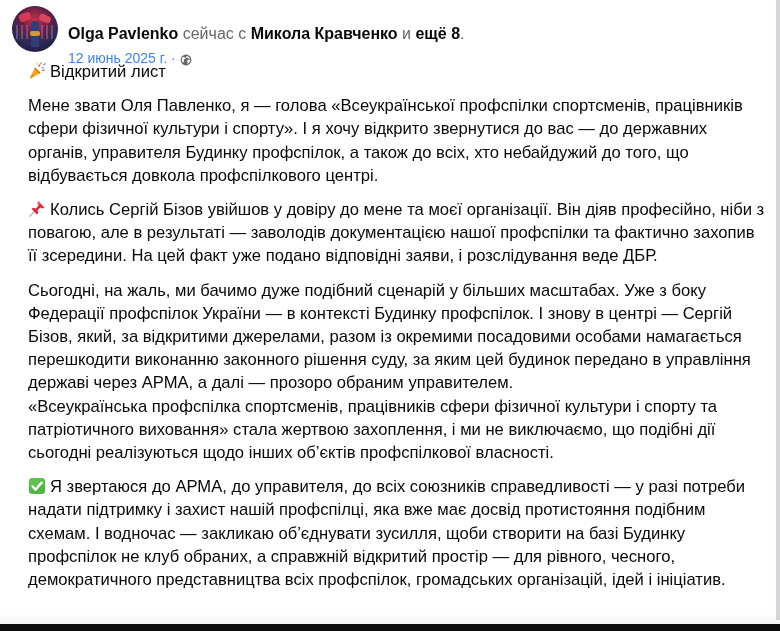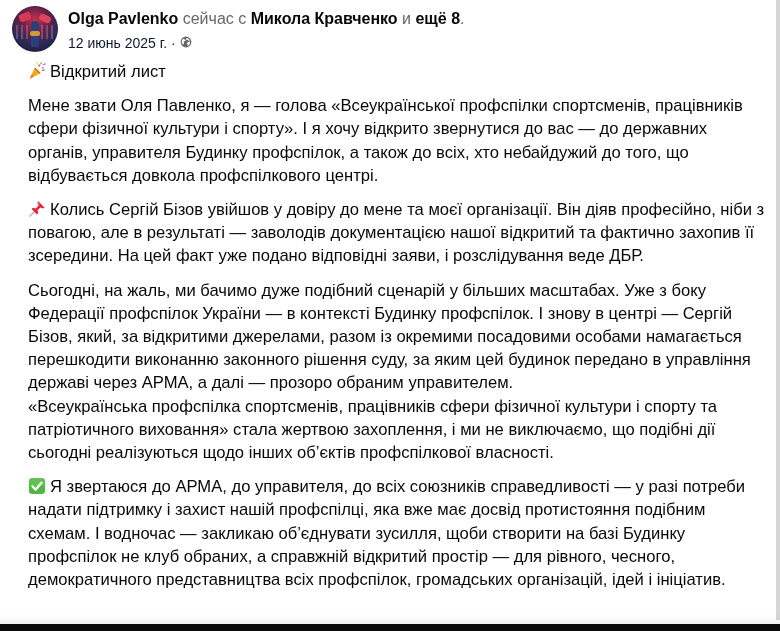--- a/index.html
+++ b/index.html
@@ -86,33 +86,33 @@
   .meta {
     margin-left: 10px;
     display: flex;
     flex-direction: column;
   }
   .title-line {
     font-size: 16px;
     line-height: 20px;
     color: #65676b;
     white-space: nowrap;
-    margin-top: 3px;
+    margin-top: 18px;
   }
   .title-line .strong {
     color: #080809;
     font-weight: bold;
   }
   .sub-line {
     font-size: 14px;
     line-height: 18px;
-    color: #0f172a;
+    color: #3b82f6;
     margin-top: 5px;
     display: flex;
-    align-items: flex-start;
+    align-items: center;
     white-space: nowrap;
   }
   .sub-line .dot {
     margin: 0 4px;
   }
   .globe {
     display: inline-block;
     width: 12px;
     height: 12px;
     vertical-align: middle;
@@ -196,21 +196,21 @@
 
     <p>Мене звати Оля Павленко, я — голова «Всеукраїнської профспілки спортсменів, працівників сфери фізичної культури і спорту». І я хочу відкрито звернутися до вас — до державних органів, управителя Будинку профспілок, а також до всіх, хто небайдужий до того, що відбувається довкола профспілкового центрі.</p>
 
     <p>
       <span class="emoji">
         <svg viewBox="0 0 20 20">
           <path d="M2 18 L8.5 11.5" stroke="#b9bcc2" stroke-width="1.8" stroke-linecap="round"></path>
           <path d="M11.5 1.5 L18.5 8.5 L16.5 9.5 L13.8 8.2 L10.6 11.4 L11.5 14.5 L10 16 L4 10 L5.5 8.5 L8.6 9.4 L11.8 6.2 L10.5 3.5 Z" fill="#e0283a"></path>
           <path d="M11.5 1.5 L13.5 3.5 L11.8 6.2 L10.5 3.5 Z" fill="#f05a66"></path>
         </svg>
-      </span><span>Колись Сергій Бізов увійшов у довіру до мене та моєї організації. Він діяв професійно, ніби з повагою, але в результаті — заволодів документацією нашої відкритий та фактично захопив її зсередини. На цей факт уже подано відповідні заяви, і розслідування веде ДБР.</span>
+      </span><span>Колись Сергій Бізов увійшов у довіру до мене та моєї організації. Він діяв професійно, ніби з повагою, але в результаті — заволодів документацією нашої профспілки та фактично захопив її зсередини. На цей факт уже подано відповідні заяви, і розслідування веде ДБР.</span>
     </p>
 
     <p>
       <span>Сьогодні, на жаль, ми бачимо дуже подібний сценарій у більших масштабах. Уже з боку Федерації профспілок України — в контексті Будинку профспілок. І знову в центрі — Сергій Бізов, який, за відкритими джерелами, разом із окремими посадовими особами намагається перешкодити виконанню законного рішення суду, за яким цей будинок передано в управління державі через АРМА, а далі — прозоро обраним управителем.</span><br>
       <span>«Всеукраїнська профспілка спортсменів, працівників сфери фізичної культури і спорту та патріотичного виховання» стала жертвою захоплення, і ми не виключаємо, що подібні дії сьогодні реалізуються щодо інших об’єктів профспілкової власності.</span>
     </p>
 
     <p>
       <span class="emoji">
         <svg viewBox="0 0 20 20">

